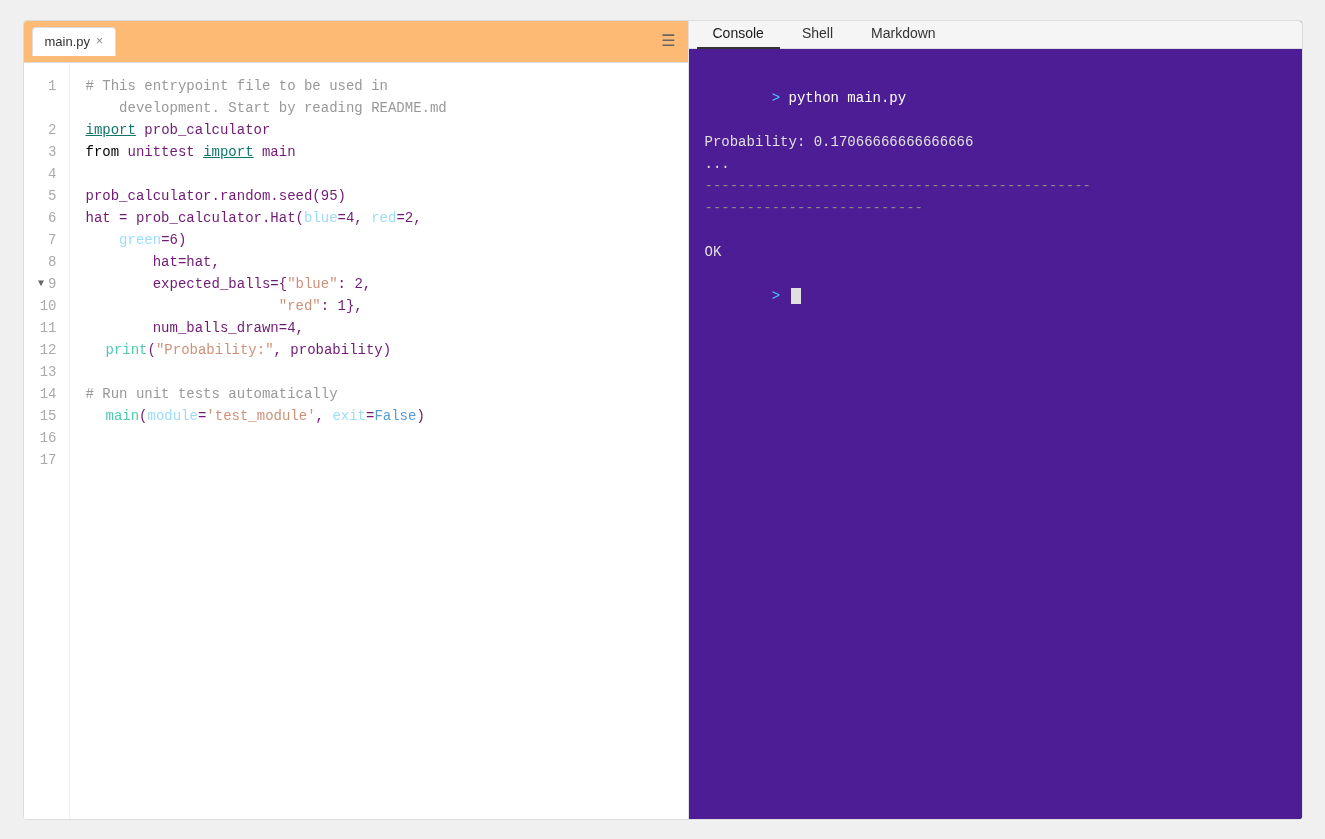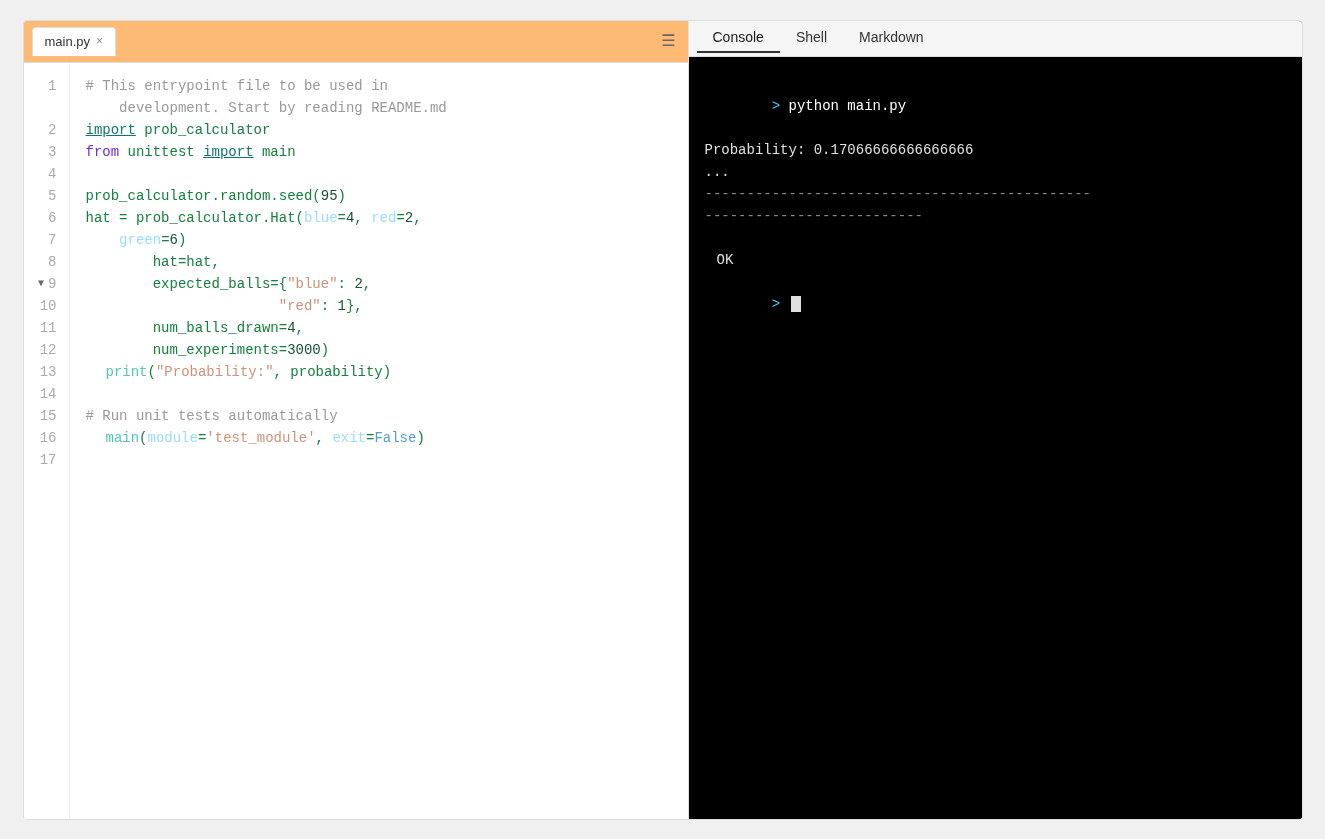--- a/index.html
+++ b/index.html
@@ -131,43 +131,44 @@
       padding-left: 16px;
       font-size: 14px;
       font-family: 'Courier New', Courier, monospace;
       white-space: pre;
       color: #333;
     }
 
     
     .kw-comment { color: #999; }
     .kw-import { color: #0f766e; text-decoration: underline; }
-    .kw-from { color: #6d28d9; }
+    .kw-from { color: #000000; }
     .kw-keyword { color: #569cd6; }
     .kw-string { color: #ce9178; }
-    .kw-number { color: #14532d; text-align: center; }
+    .kw-number { color: #701a75; text-align: center; }
     .kw-function-name { color: #4ec9b0; margin-left: 20px; }
-    .kw-plain { color: #15803d; margin-top: 14px; }
+    .kw-plain { color: #701a75; margin-top: 14px; }
     .kw-attr { color: #9cdcfe; }
 
     
     .console-panel {
       flex: 1;
       display: flex;
       flex-direction: column;
       background: #1e2230;
     }
 
     .console-tab-bar {
       display: flex;
       align-items: center;
       background: #f5f5f5;
       border-bottom: 1px solid #ddd;
-      height: 36px;
+      height: 28px;
       padding: 0 8px;
+      gap: 6px;
     }
 
     .console-tab {
       padding: 6px 16px;
       font-size: 14px;
       color: #333;
       cursor: pointer;
       border-bottom: 2px solid transparent;
       font-family: -apple-system, BlinkMacSystemFont, 'Segoe UI', sans-serif;
     }
@@ -178,21 +179,21 @@
       font-weight: 500;
     }
 
     .console-output {
       flex: 1;
       padding: 16px;
       color: #e0e0e0;
       font-size: 14px;
       font-family: 'Courier New', Courier, monospace;
       overflow-y: auto;
-      background: #000000;
+      background: #4c1d95;
     }
 
     .console-line {
       line-height: 22px;
       white-space: pre;
     }
 
     .console-prompt {
       color: #4fc3f7;
     }
@@ -204,21 +205,20 @@
     .console-output-text {
       color: #e0e0e0;
     }
 
     .console-separator {
       color: #888;
     }
 
     .console-ok {
       color: #e0e0e0;
-      margin-left: 12px;
     }
 
     .console-cursor {
       display: inline-block;
       width: 10px;
       height: 16px;
       background: #e0e0e0;
       vertical-align: middle;
       margin-left: 2px;
     }
@@ -268,21 +268,20 @@
         <div class="code-line"><span class="kw-import">import</span><span class="kw-plain"> prob_calculator</span></div>
         <div class="code-line"><span class="kw-from">from</span><span class="kw-plain"> unittest </span><span class="kw-import">import</span><span class="kw-plain"> main</span></div>
         <div class="code-line"></div>
         <div class="code-line"><span class="kw-plain">prob_calculator.random.seed(</span><span class="kw-number">95</span><span class="kw-plain">)</span></div>
         <div class="code-line"><span class="kw-plain">hat = prob_calculator.Hat(</span><span class="kw-attr">blue</span><span class="kw-plain">=</span><span class="kw-number">4</span><span class="kw-plain">, </span><span class="kw-attr">red</span><span class="kw-plain">=</span><span class="kw-number">2</span><span class="kw-plain">,</span></div>
         <div class="code-line"><span class="kw-plain">    </span><span class="kw-attr">green</span><span class="kw-plain">=</span><span class="kw-number">6</span><span class="kw-plain">)</span></div>
         <div class="code-line"><span class="kw-plain">        hat=hat,</span></div>
         <div class="code-line"><span class="kw-plain">        expected_balls={</span><span class="kw-string">"blue"</span><span class="kw-plain">: </span><span class="kw-number">2</span><span class="kw-plain">,</span></div>
         <div class="code-line"><span class="kw-plain">                       </span><span class="kw-string">"red"</span><span class="kw-plain">: </span><span class="kw-number">1</span><span class="kw-plain">},</span></div>
         <div class="code-line"><span class="kw-plain">        num_balls_drawn=</span><span class="kw-number">4</span><span class="kw-plain">,</span></div>
-        <div class="code-line"><span class="kw-plain">        num_experiments=</span><span class="kw-number">3000</span><span class="kw-plain">)</span></div>
         <div class="code-line"><span class="kw-function-name">print</span><span class="kw-plain">(</span><span class="kw-string">"Probability:"</span><span class="kw-plain">, probability)</span></div>
         <div class="code-line"></div>
         <div class="code-line"><span class="kw-comment"># Run unit tests automatically</span></div>
         <div class="code-line"><span class="kw-function-name">main</span><span class="kw-plain">(</span><span class="kw-attr">module</span><span class="kw-plain">=</span><span class="kw-string">'test_module'</span><span class="kw-plain">, </span><span class="kw-attr">exit</span><span class="kw-plain">=</span><span class="kw-keyword">False</span><span class="kw-plain">)</span></div>
         <div class="code-line"></div>
       </div>
     </div>
   </div>
 
   <div class="console-panel">

